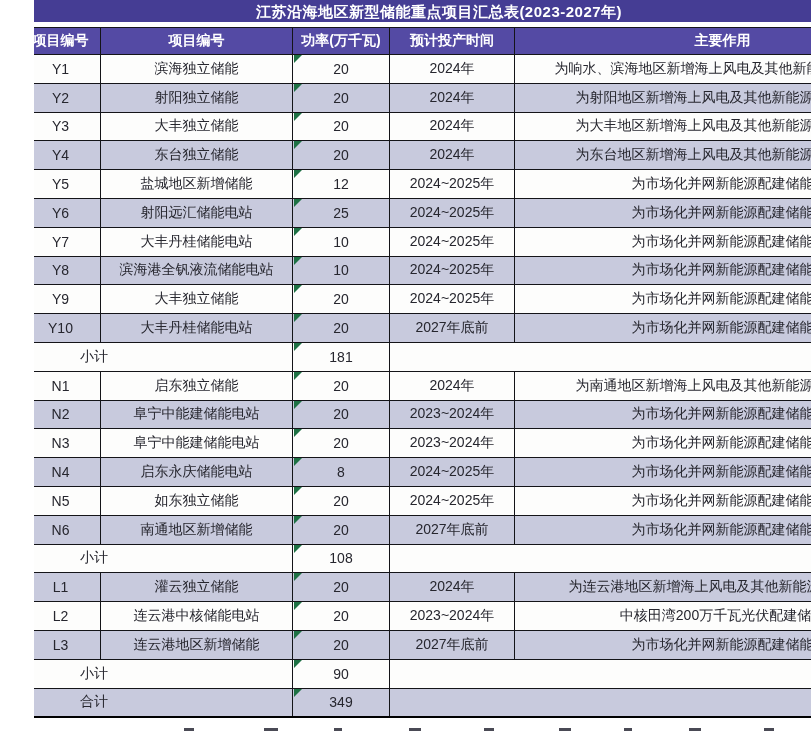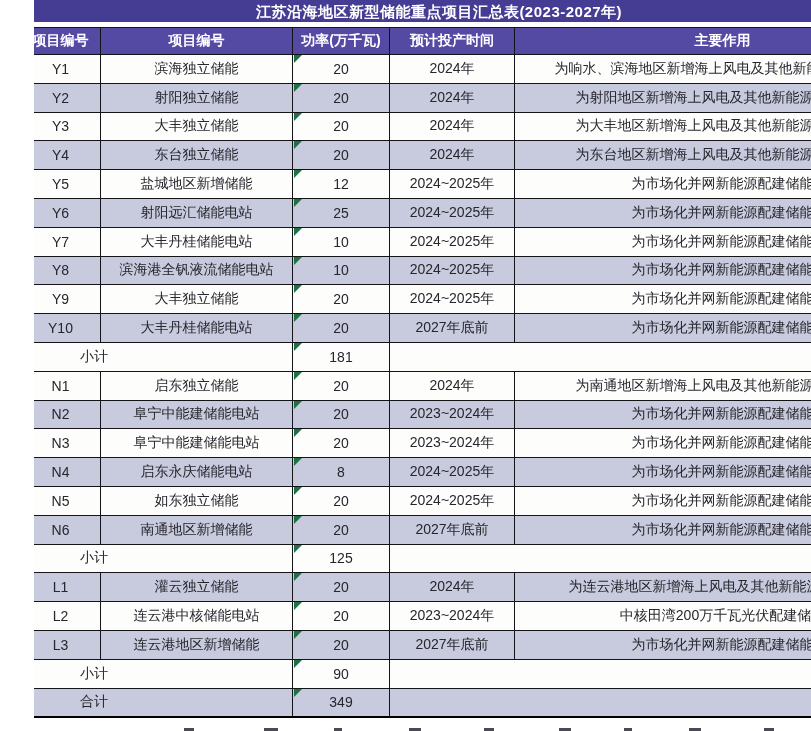--- a/index.html
+++ b/index.html
@@ -165,21 +165,21 @@
           </tr>
           <tr class="shade">
             <td>N6</td>
             <td>南通地区新增储能</td>
             <td class="power-cell"><span class="triangle"></span><span>20</span></td>
             <td>2027年底前</td>
             <td>为市场化并网新能源配建储能</td>
           </tr>
           <tr>
             <td class="label-cell" colspan="2">小计</td>
-            <td class="power-cell"><span class="triangle"></span><span>125</span></td>
+            <td class="power-cell"><span class="triangle"></span><span>108</span></td>
             <td colspan="2"></td>
           </tr>
           <tr class="shade">
             <td>L1</td>
             <td>灌云独立储能</td>
             <td class="power-cell"><span class="triangle"></span><span>20</span></td>
             <td>2024年</td>
             <td>为连云港地区新增海上风电及其他新能源配套储能</td>
           </tr>
           <tr>

